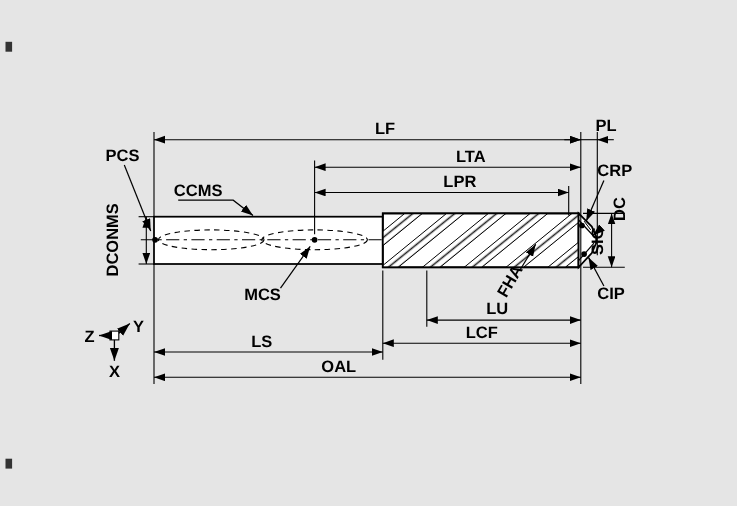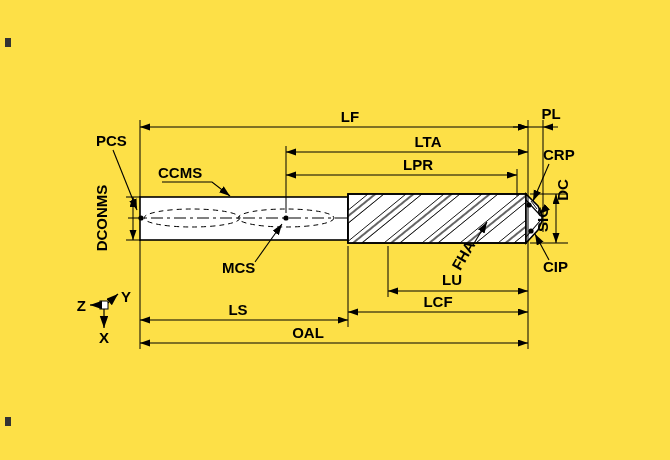--- a/index.html
+++ b/index.html
@@ -1,16 +1,16 @@
 <!DOCTYPE html>
 <html><head>
 <meta charset="utf-8">
 <style>
   html,body{margin:0;padding:0;background:#fff;}
-  .canvas{position:relative;width:670px;height:460px;background:#fde047;overflow:hidden;
+  .canvas{position:relative;width:670px;height:460px;background:#e5e5e5;overflow:hidden;
           font-family:"Liberation Sans",sans-serif;}
   svg{display:block;}
   svg text{font-family:"Liberation Sans",sans-serif;font-weight:700;font-size:15px;fill:#000;}
   svg text.rot{font-size:15px;}
 </style>
 </head>
 <body>
 
 <div class="canvas">
 <svg width="670" height="460" viewBox="0 0 670 460">

